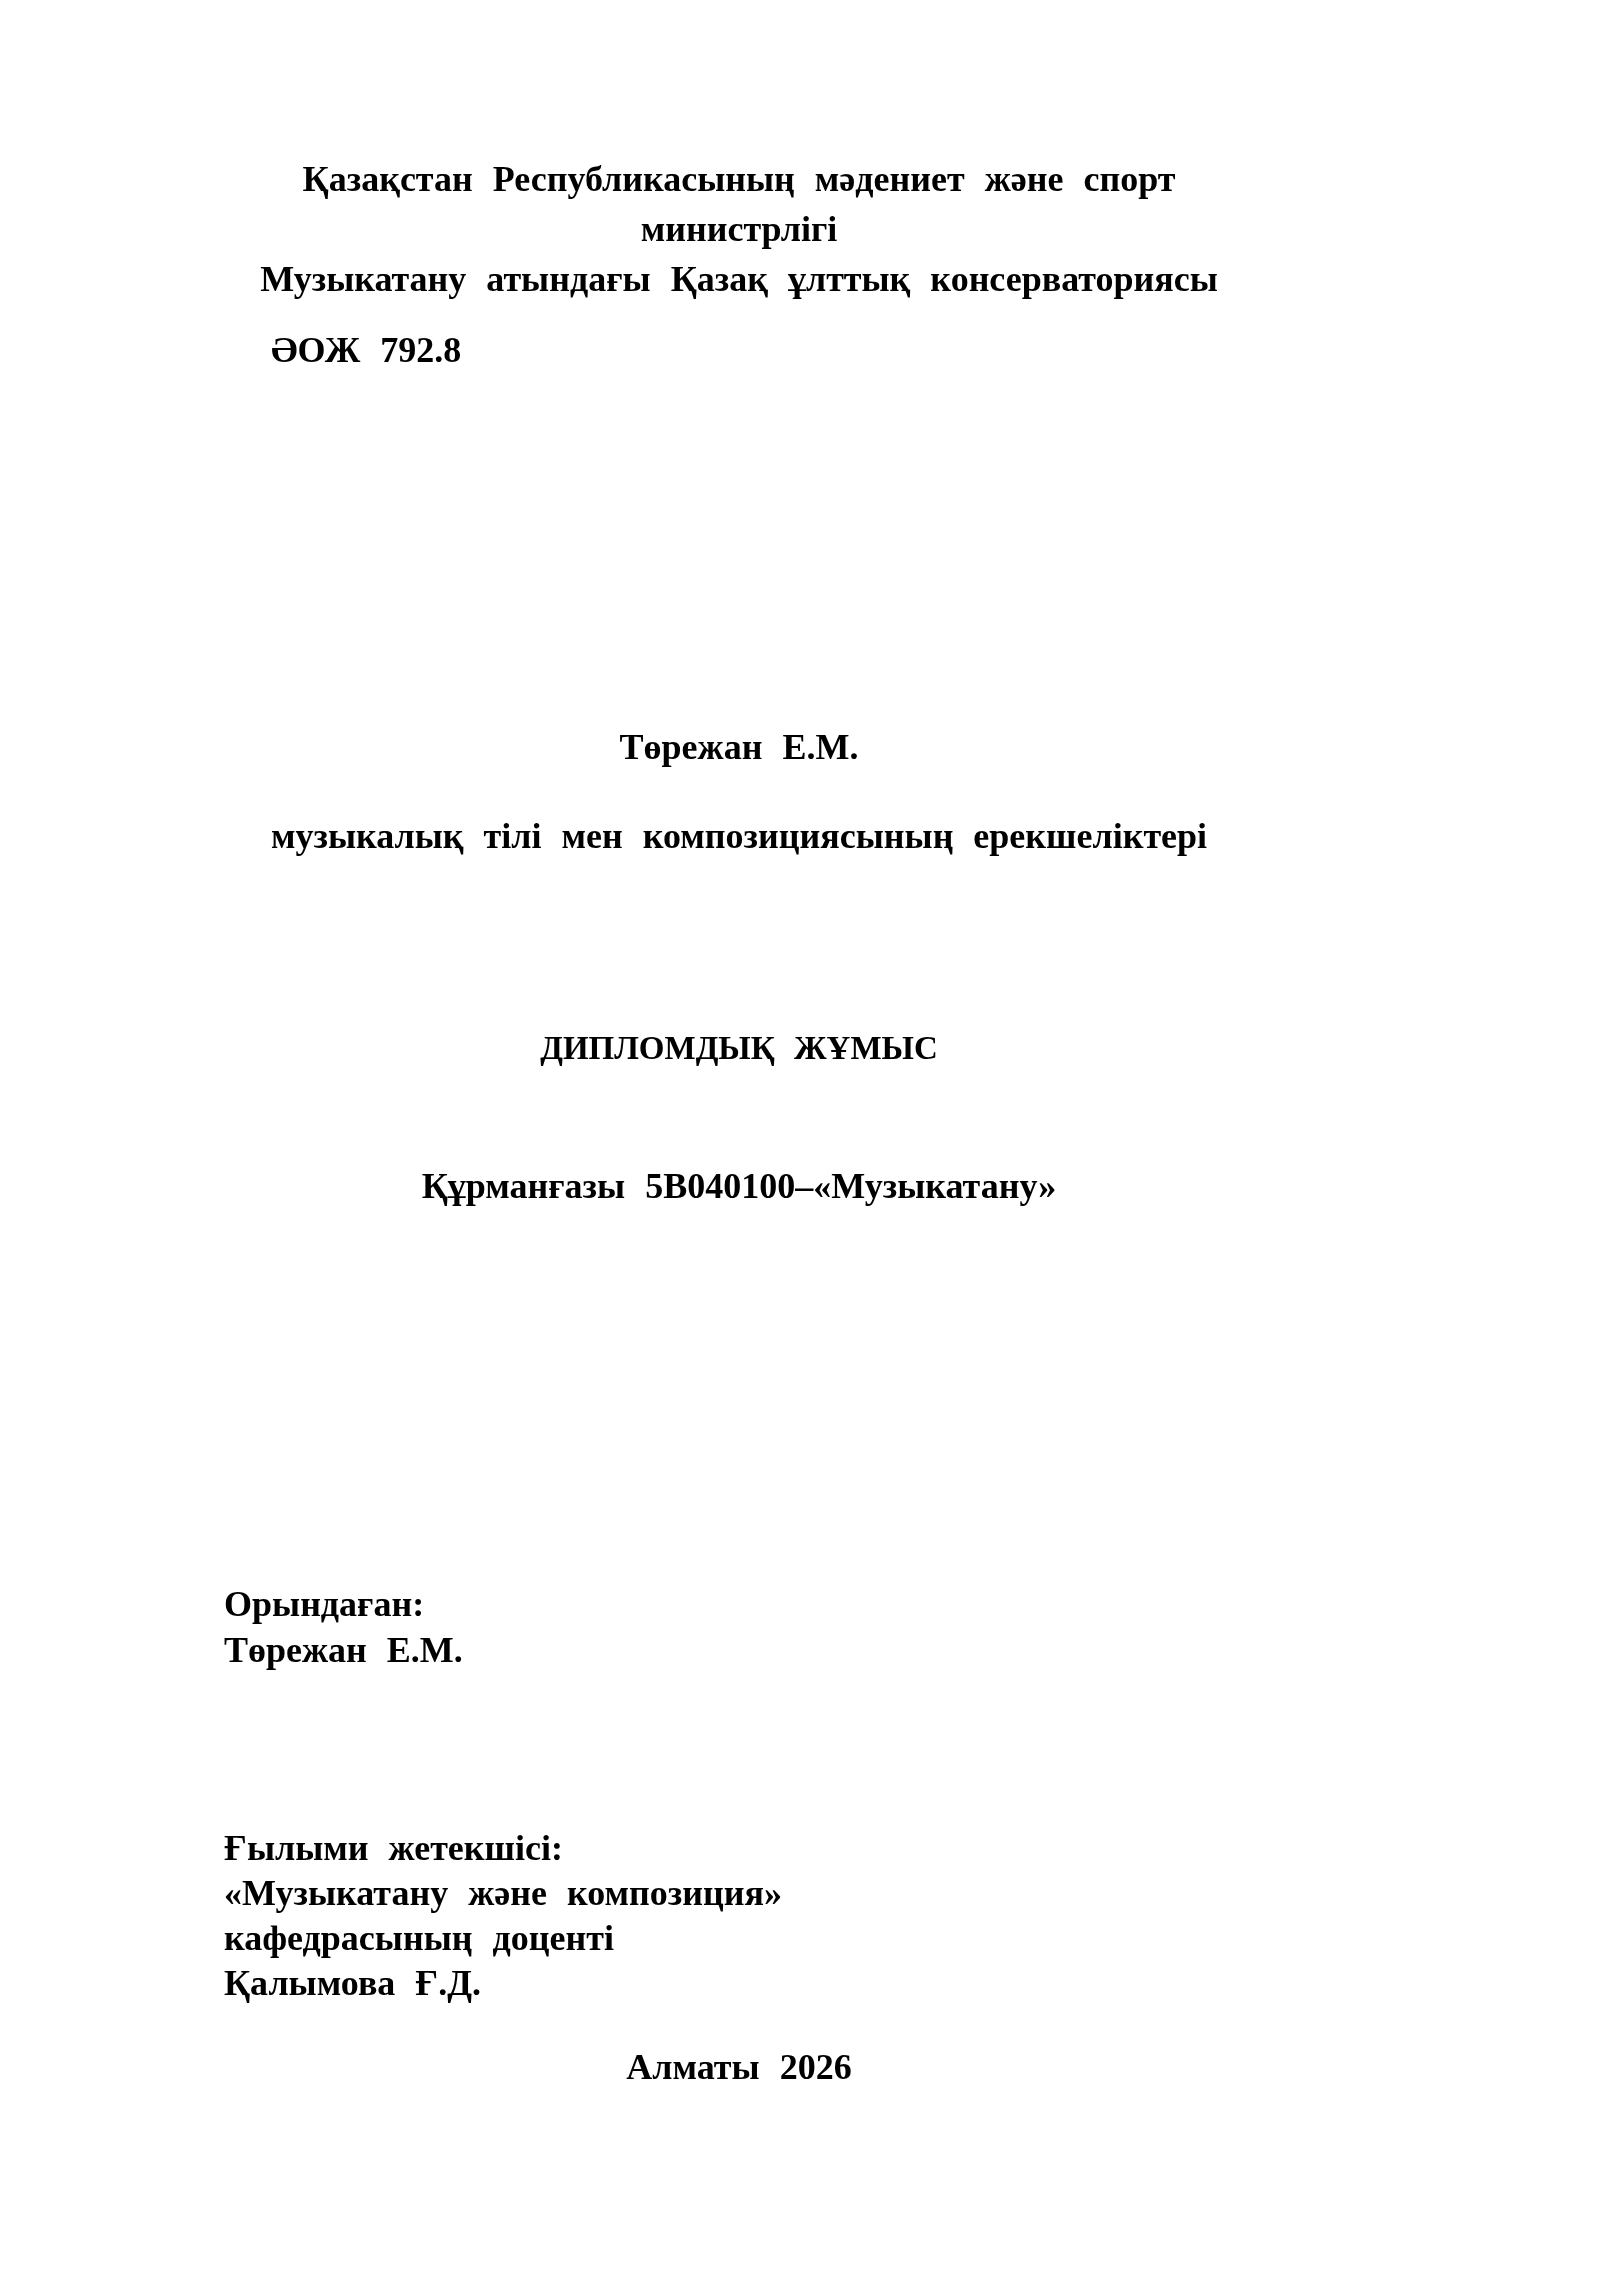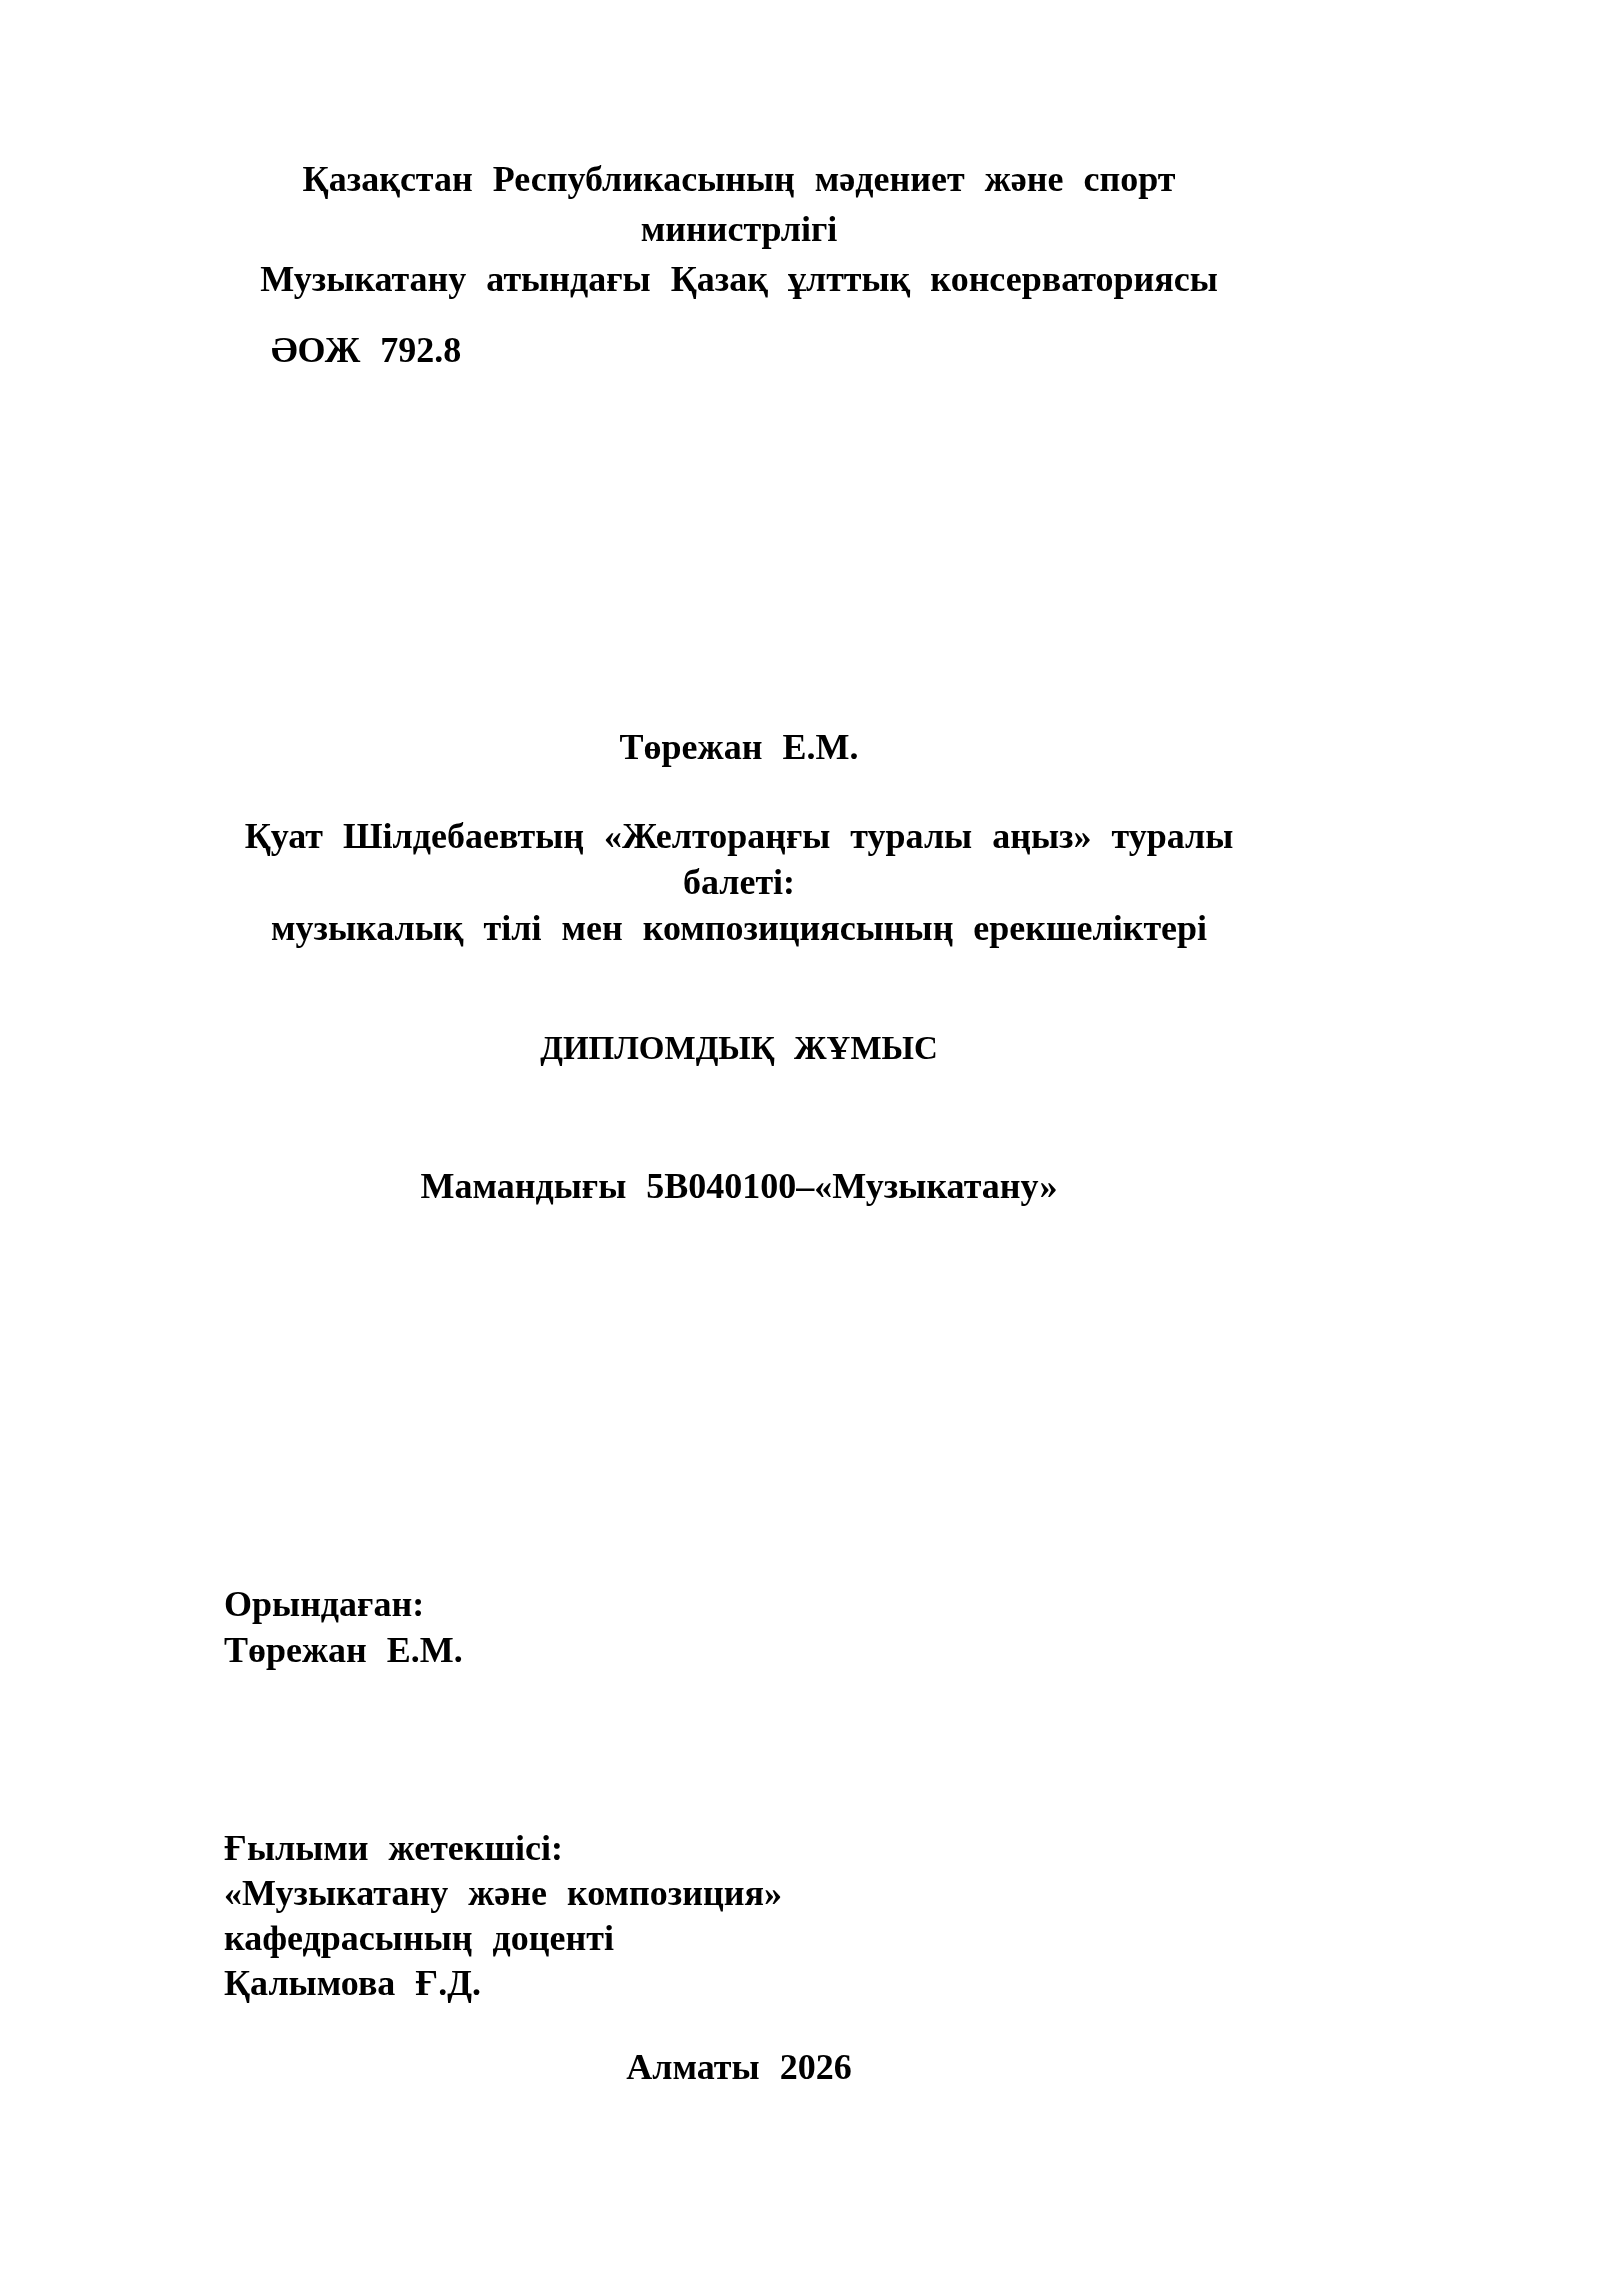--- a/index.html
+++ b/index.html
@@ -48,27 +48,26 @@
   <div class="block center header-block">
     <span class="line">Қазақстан Республикасының мәдениет және спорт министрлігі</span>
     <span class="line">Музыкатану атындағы Қазақ ұлттық консерваториясы</span>
   </div>
 
   <div class="block left udc-block">ӘОЖ 792.8</div>
 
   <div class="block center author-block">Төрежан Е.М.</div>
 
   <div class="block center title-block">
-    <span class="line">Қуат Шілдебаевтың «Желтораңғы туралы аңыз» туралы балеті:</span>
     <span class="line">музыкалық тілі мен композициясының ерекшеліктері</span>
   </div>
 
   <div class="block center worktype-block">ДИПЛОМДЫҚ ЖҰМЫС</div>
 
-  <div class="block center specialty-block">Мамандығы 5В040100–«Музыкатану»</div>
+  <div class="block center specialty-block">Құрманғазы 5В040100–«Музыкатану»</div>
 
   <div class="block left performed-block">
     <span class="line">Орындаған:</span>
     <span class="line">Төрежан Е.М.</span>
   </div>
 
   <div class="block left supervisor-block">
     <span class="line">Ғылыми жетекшісі:</span>
     <span class="line">«Музыкатану және композиция»</span>
     <span class="line">кафедрасының доценті</span>

